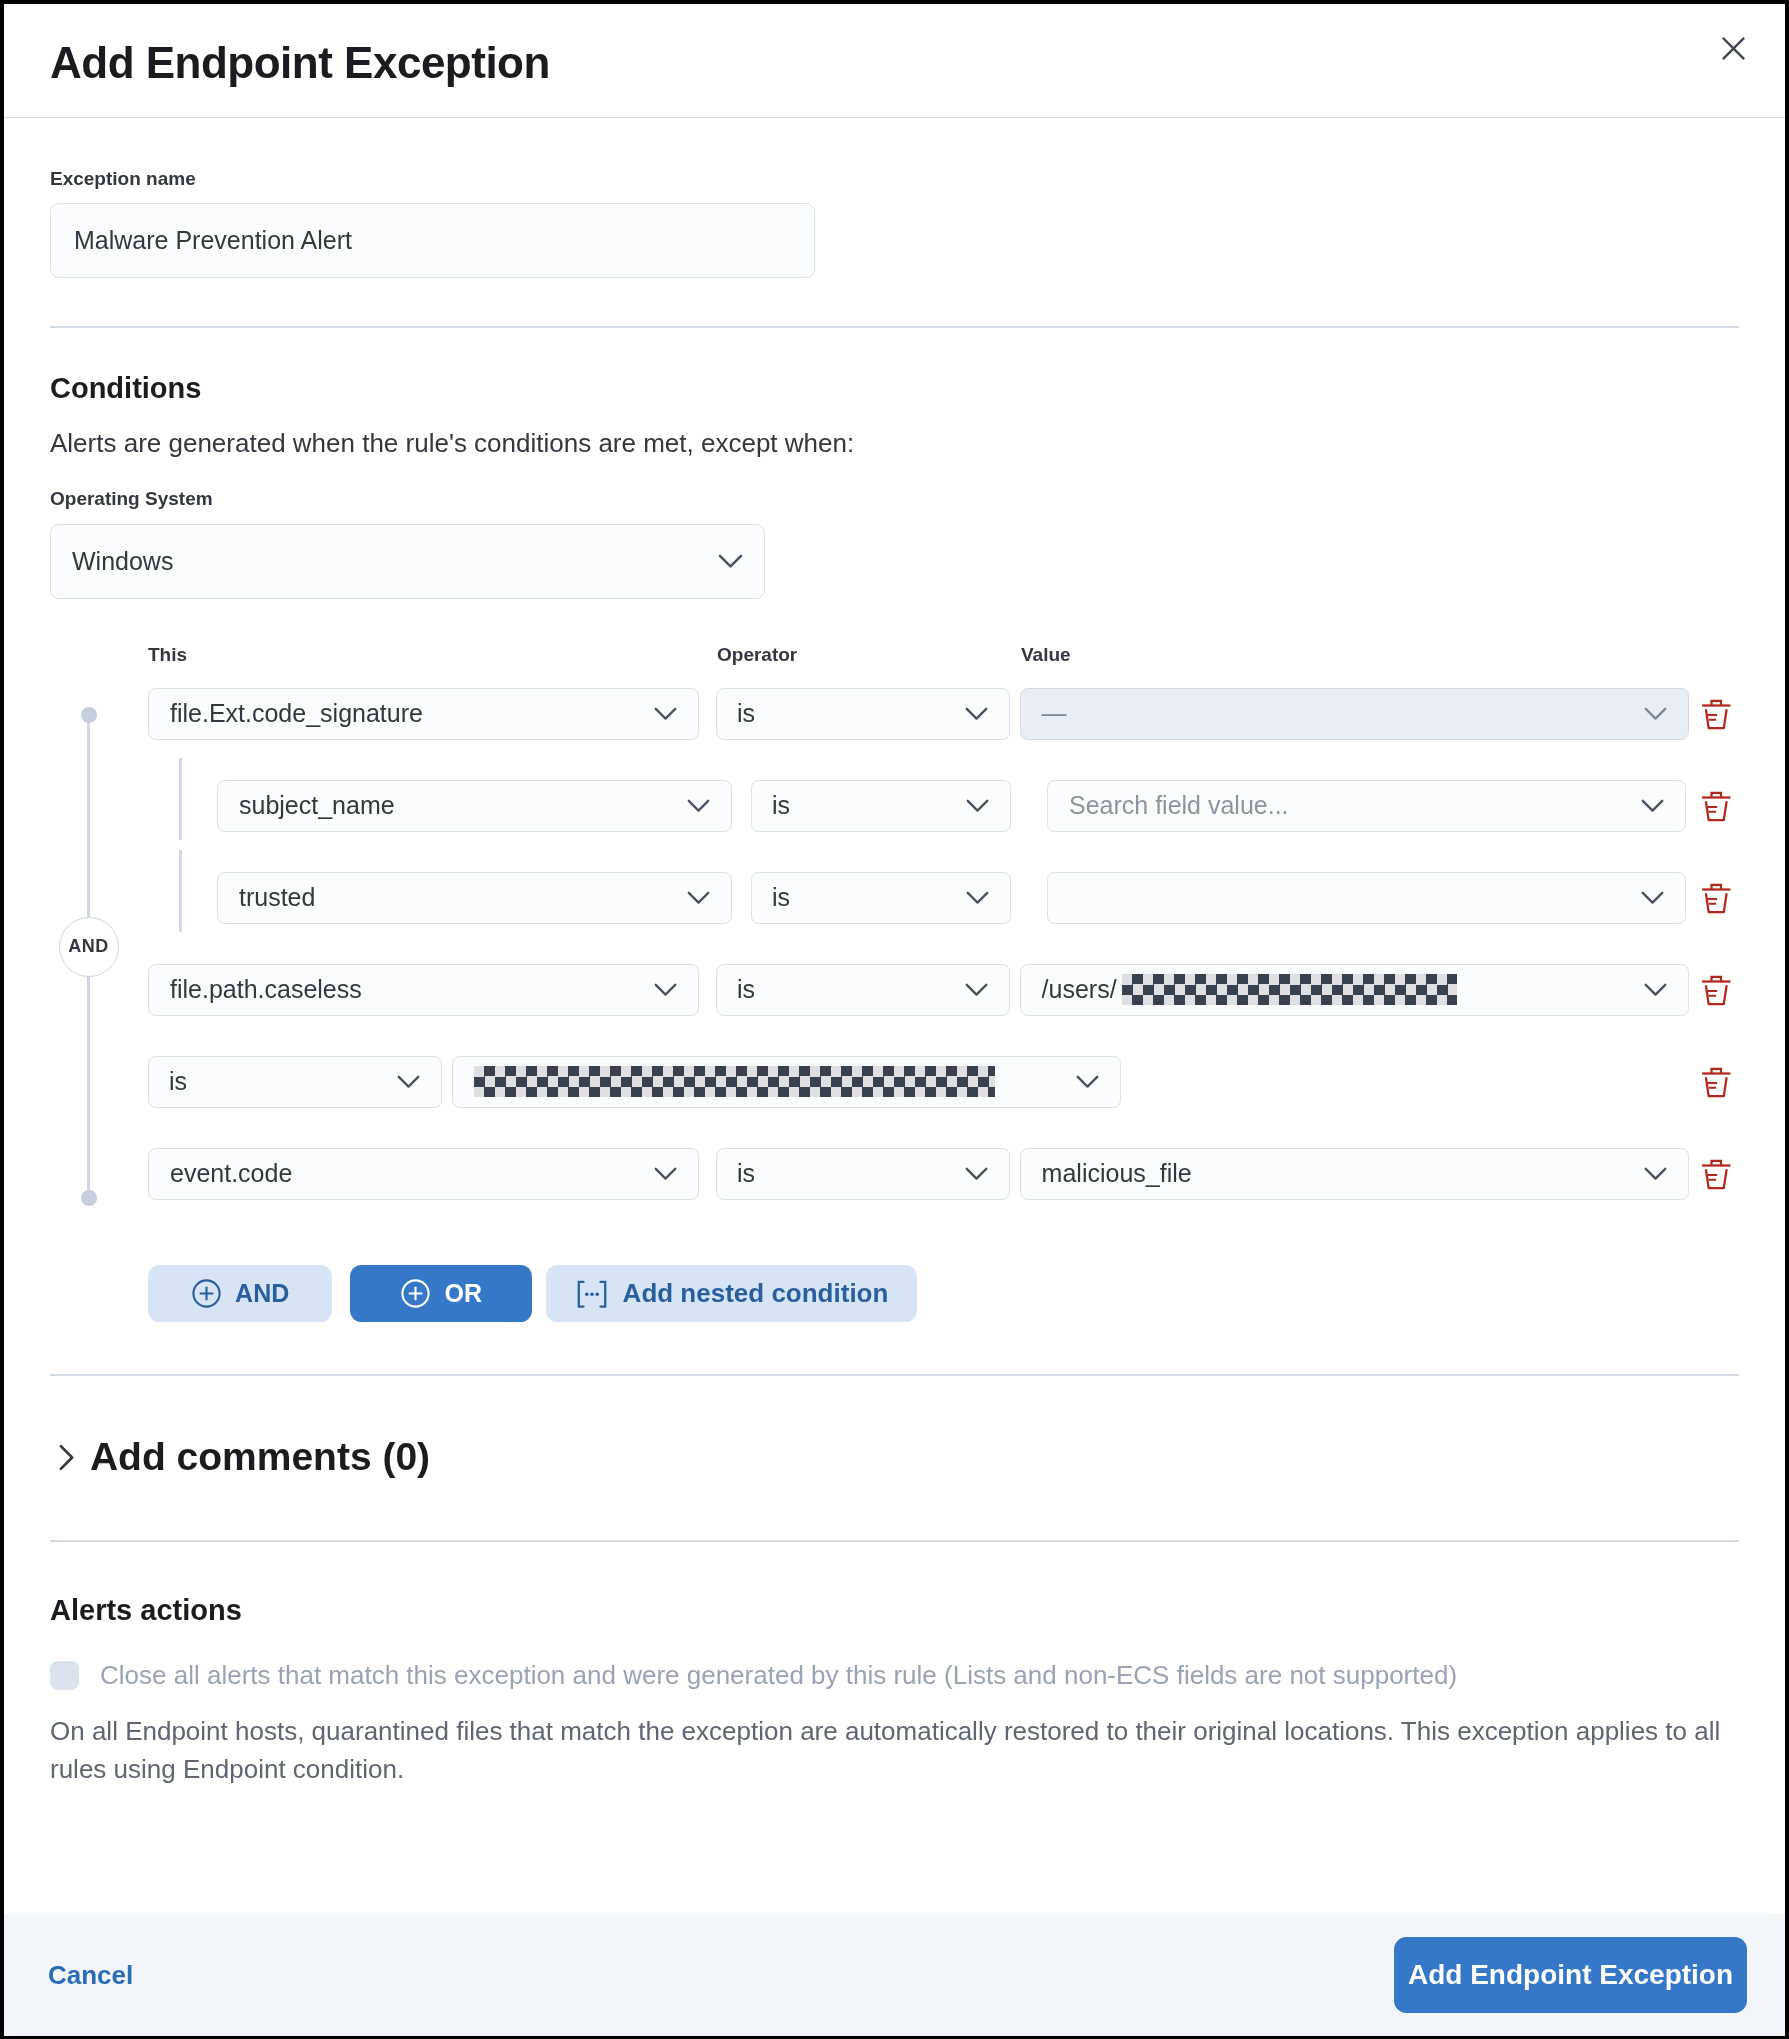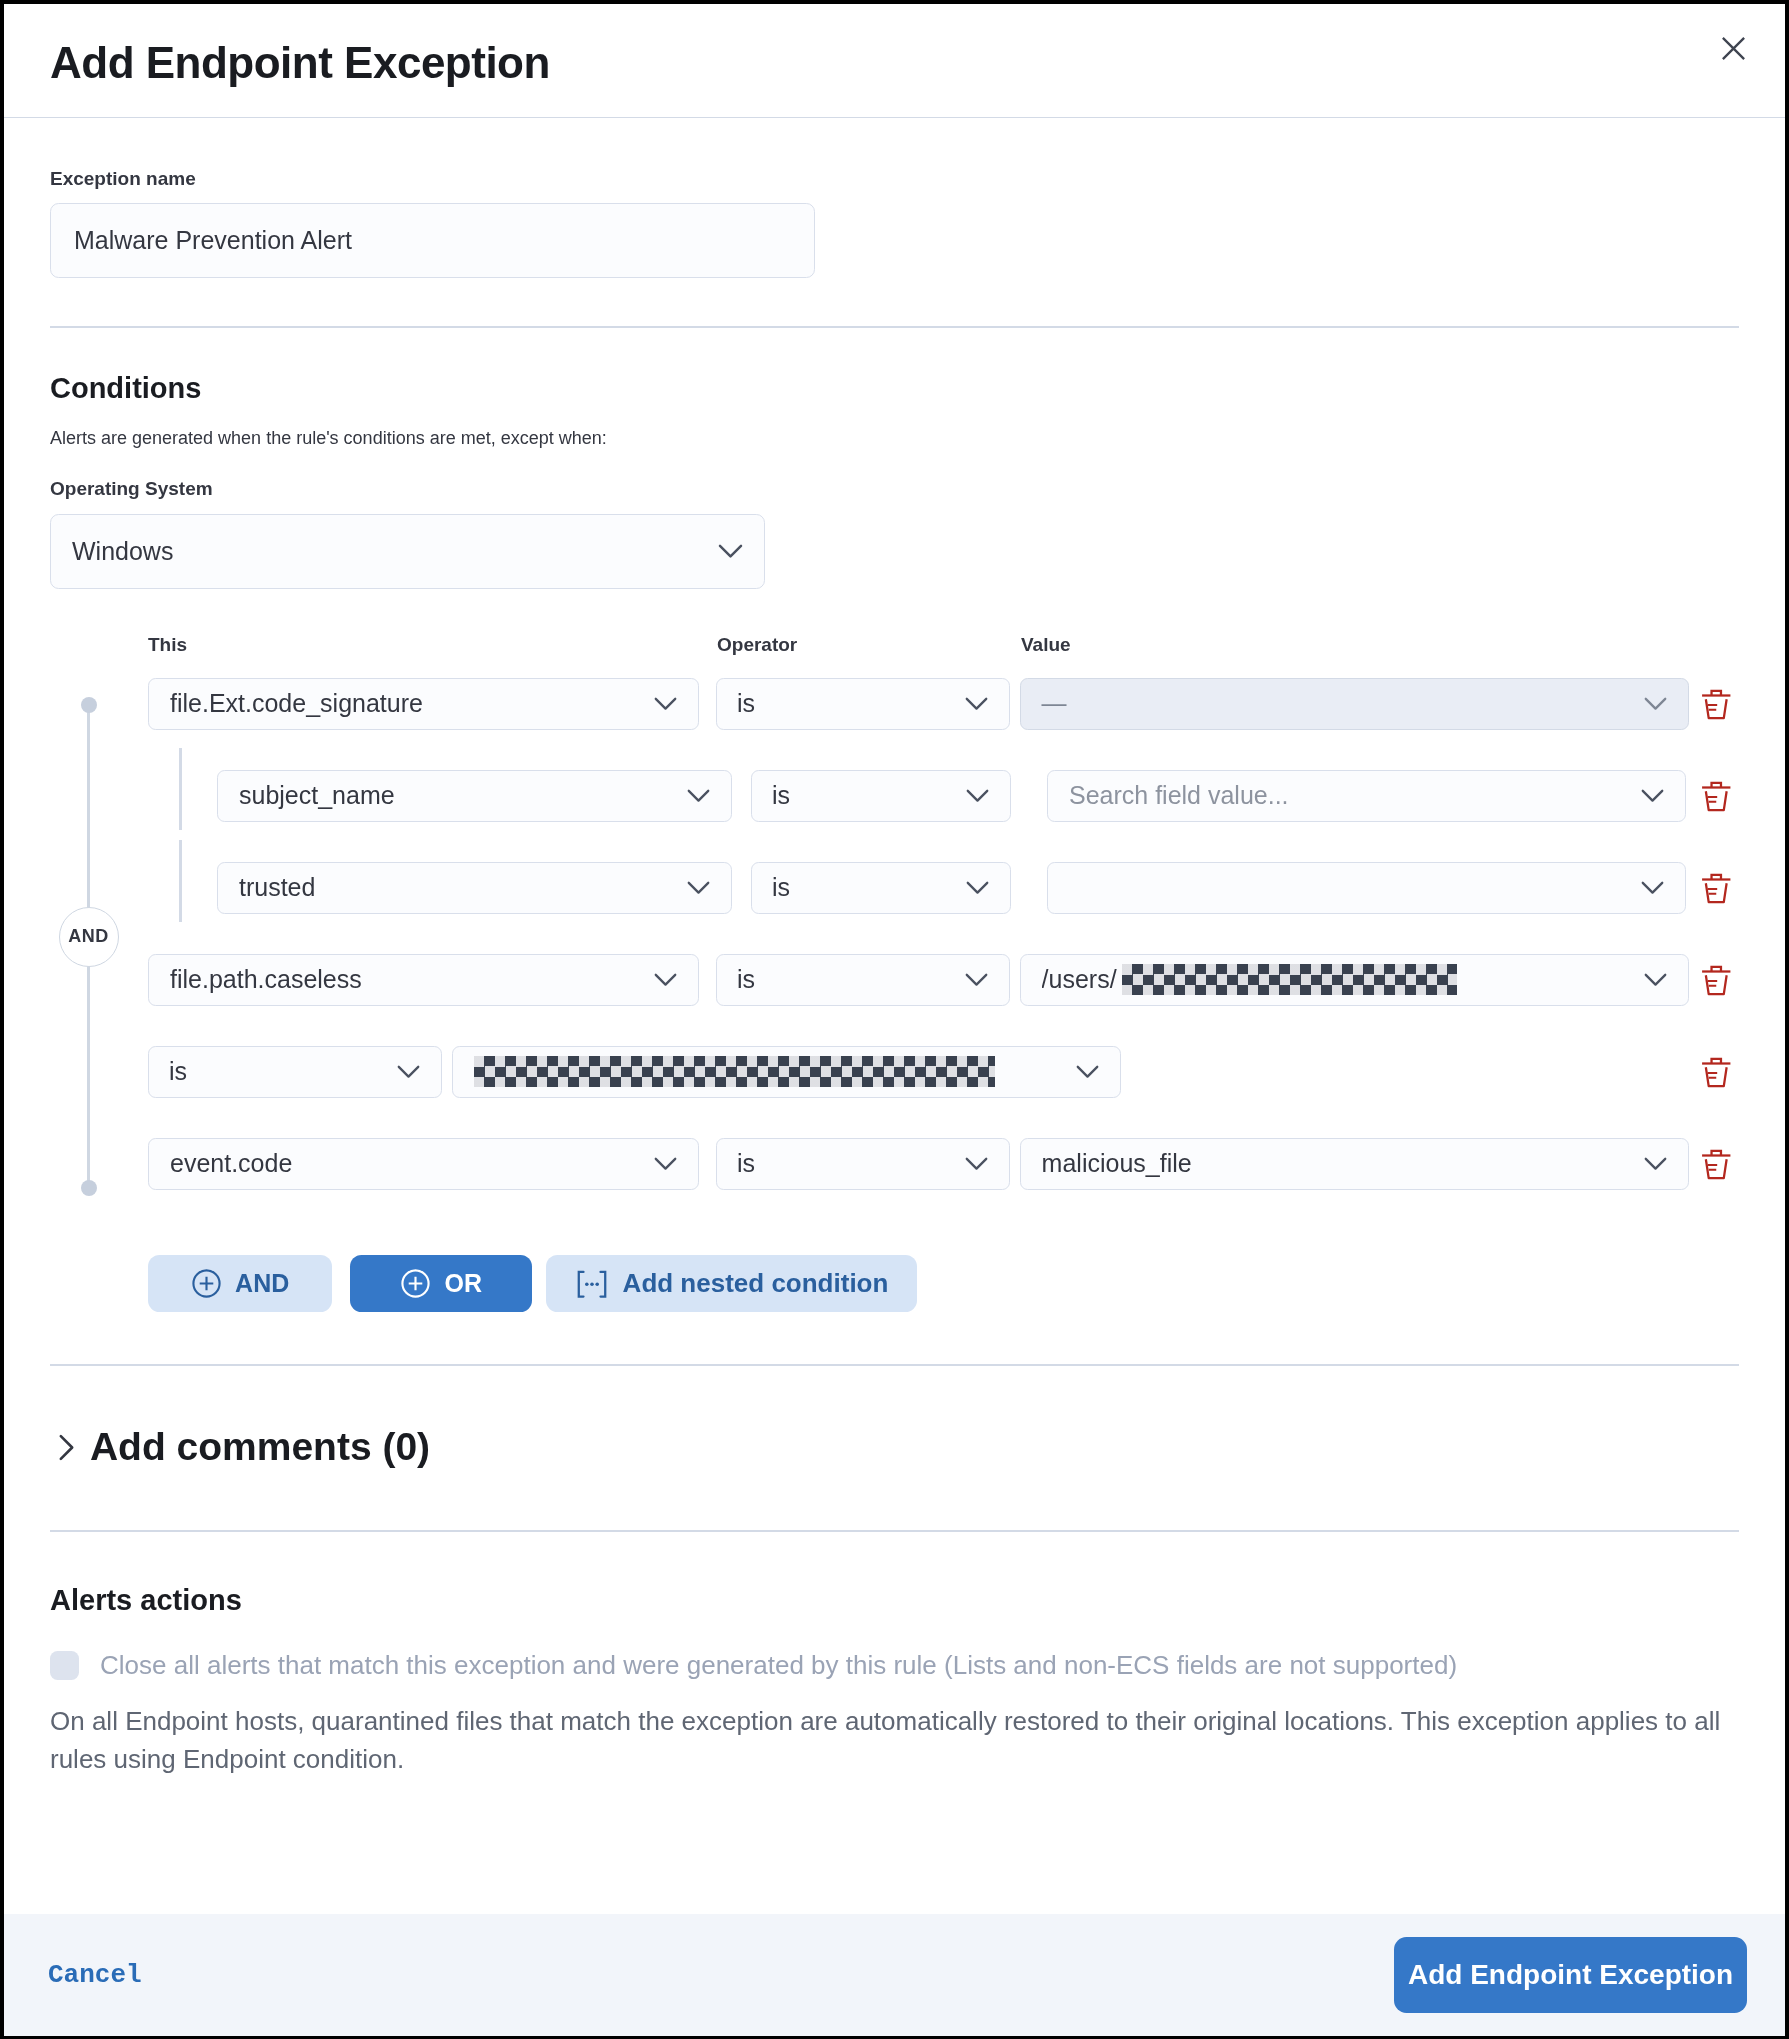--- a/index.html
+++ b/index.html
@@ -21,21 +21,21 @@
   .form-label { font-size:19px; font-weight:700; color:#343741; }
   .lbl-exc { margin-top:50px; }
   .text-input {
     margin-top:13.4px; width:765px; height:75px;
     border:1.9px solid #d9dfeb; border-radius:8.6px; background:#fbfcfe;
     display:flex; align-items:center; padding:0 23px; font-size:25px; color:#343741;
   }
   .divider { height:1.9px; background:#d3dae6; margin-top:48px; }
   .section-heading { font-size:29px; font-weight:700; color:#1a1c21; }
   .h-conditions { margin-top:44px; }
-  .conditions-desc { margin-top:23px; font-size:18px; color:#343741; }
+  .conditions-desc { margin-top:23px; font-size:26px; color:#343741; }
   .lbl-os { margin-top:29px; }
   .select {
     border:1.9px solid #d9dfeb; border-radius:8.6px; background:#fbfcfe;
     display:flex; align-items:center; justify-content:space-between;
     padding:0 21px; font-size:25px; color:#343741; cursor:pointer;
   }
   .os-select { margin-top:13.4px; width:715px; height:75px; }
   
   .cond-wrap { position:relative; margin-top:42px; }
   .col-headers { margin-left:98px; display:flex; height:29px; align-items:center; }
@@ -85,21 +85,21 @@
   .checkbox-row { margin-top:32.5px; display:flex; align-items:center; }
   .checkbox { width:29px; height:29px; border-radius:7.6px; background:#dde3ee; flex:0 0 auto; }
   .checkbox-label { margin-left:21px; font-size:26px; color:#9aa3b5; }
   .alerts-desc { margin-top:21px; font-size:26px; line-height:38px; color:#5f6673; max-width:1698px; }
   
   .modal-footer {
     position:absolute; left:0; right:0; bottom:0; height:122px;
     background:#f2f5fa; display:flex; align-items:center; justify-content:space-between;
     padding:0 38px 0 44px;
   }
-  .cancel-link { background:none; border:none; font-family:Liberation Mono, monospace; font-size:26px; font-weight:600; color:#2a6cb7; cursor:pointer; }
+  .cancel-link { background:none; border:none; font-family:Liberation Sans, sans-serif; font-size:26px; font-weight:600; color:#2a6cb7; cursor:pointer; }
   .submit-btn {
     width:353px; height:76px; border:none; border-radius:12.4px; background:#3578c8;
     color:#fff; font-family:inherit; font-size:28px; font-weight:600; cursor:pointer;
   }
   svg { display:block; }
 </style>
 </head>
 <body>
 
 <div class="modal-header">

